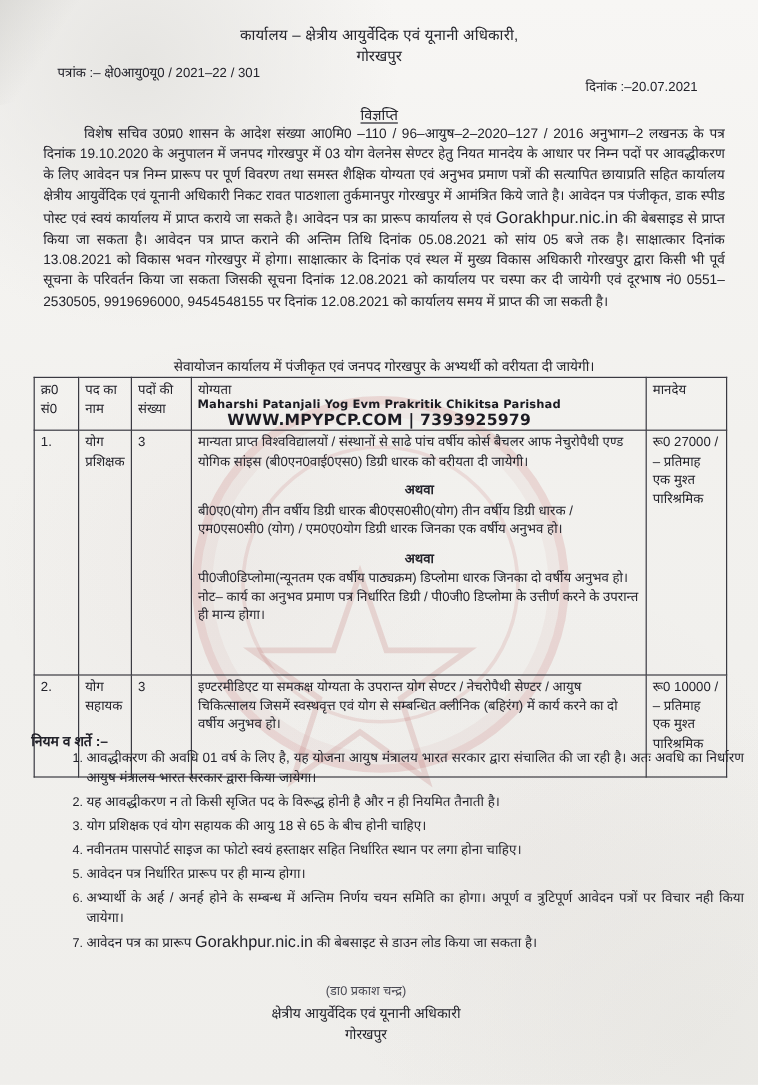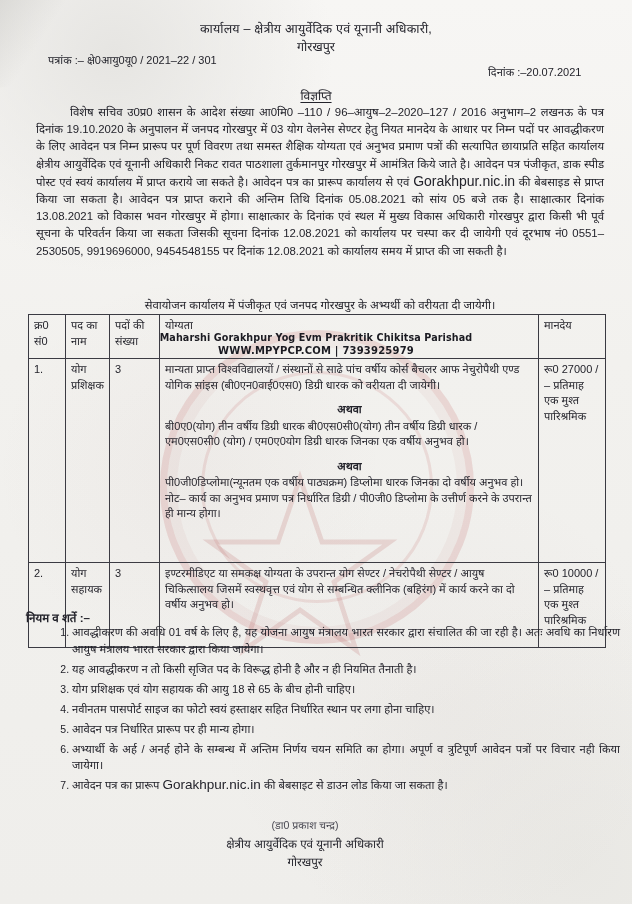--- a/index.html
+++ b/index.html
@@ -100,21 +100,21 @@
   .row2 td{height:77px;}
   .mini{display:block;}
 
   
   .wm{
     position:absolute;left:0;right:0;top:332px;text-align:center;
     font-family:"DejaVu Sans","Liberation Sans",sans-serif;
     font-size:9.6px;font-weight:700;letter-spacing:.1px;
     color:#1b1b22;line-height:12.5px;z-index:5;
   }
-  .wm .l2{font-size:10px;letter-spacing:.2px;}
+  .wm .l2{font-size:13px;letter-spacing:.2px;}
 
   .terms-head{
     position:absolute;left:26px;top:610px;font-size:11.6px;font-weight:bold;
   }
   ol.terms{
     position:absolute;left:42px;top:624px;width:548px;
     margin:0;padding:0 0 0 30px;
     font-size:11.2px;line-height:16.6px;
   }
   ol.terms li{margin-bottom:3.4px;text-align:justify;}
@@ -182,21 +182,21 @@
         <td class="cell-center">2.</td>
         <td class="cell-center">योग सहायक</td>
         <td class="cell-center">3</td>
         <td class="qual">इण्टरमीडिएट या समकक्ष योग्यता के उपरान्त योग सेण्टर / नेचरोपैथी सेण्टर / आयुष चिकित्सालय जिसमें स्वस्थवृत्त एवं योग से सम्बन्धित क्लीनिक (बहिरंग) में कार्य करने का दो वर्षीय अनुभव हो।</td>
         <td>रू0 10000 / – प्रतिमाह एक मुश्त पारिश्रमिक</td>
       </tr>
     </tbody>
   </table>
 
   <div class="wm">
-    <div>Maharshi Gorakhpur Yog Evm Prakritik Chikitsa Parishad</div>
+    <div>Maharshi Patanjali Yog Evm Prakritik Chikitsa Parishad</div>
     <div class="l2">WWW.MPYPCP.COM | 7393925979</div>
   </div>
 
   <div class="terms-head">नियम व शर्ते :–</div>
   <ol class="terms">
     <li>आवद्धीकरण की अवधि 01 वर्ष के लिए है, यह योजना आयुष मंत्रालय भारत सरकार द्वारा संचालित की जा रही है। अतः अवधि का निर्धारण आयुष मंत्रालय भारत सरकार द्वारा किया जायेगा।</li>
     <li>यह आवद्धीकरण न तो किसी सृजित पद के विरूद्ध होनी है और न ही नियमित तैनाती है।</li>
     <li>योग प्रशिक्षक एवं योग सहायक की आयु 18 से 65 के बीच होनी चाहिए।</li>
     <li>नवीनतम पासपोर्ट साइज का फोटो स्वयं हस्ताक्षर सहित निर्धारित स्थान पर लगा होना चाहिए।</li>
     <li>आवेदन पत्र निर्धारित प्रारूप पर ही मान्य होगा।</li>

